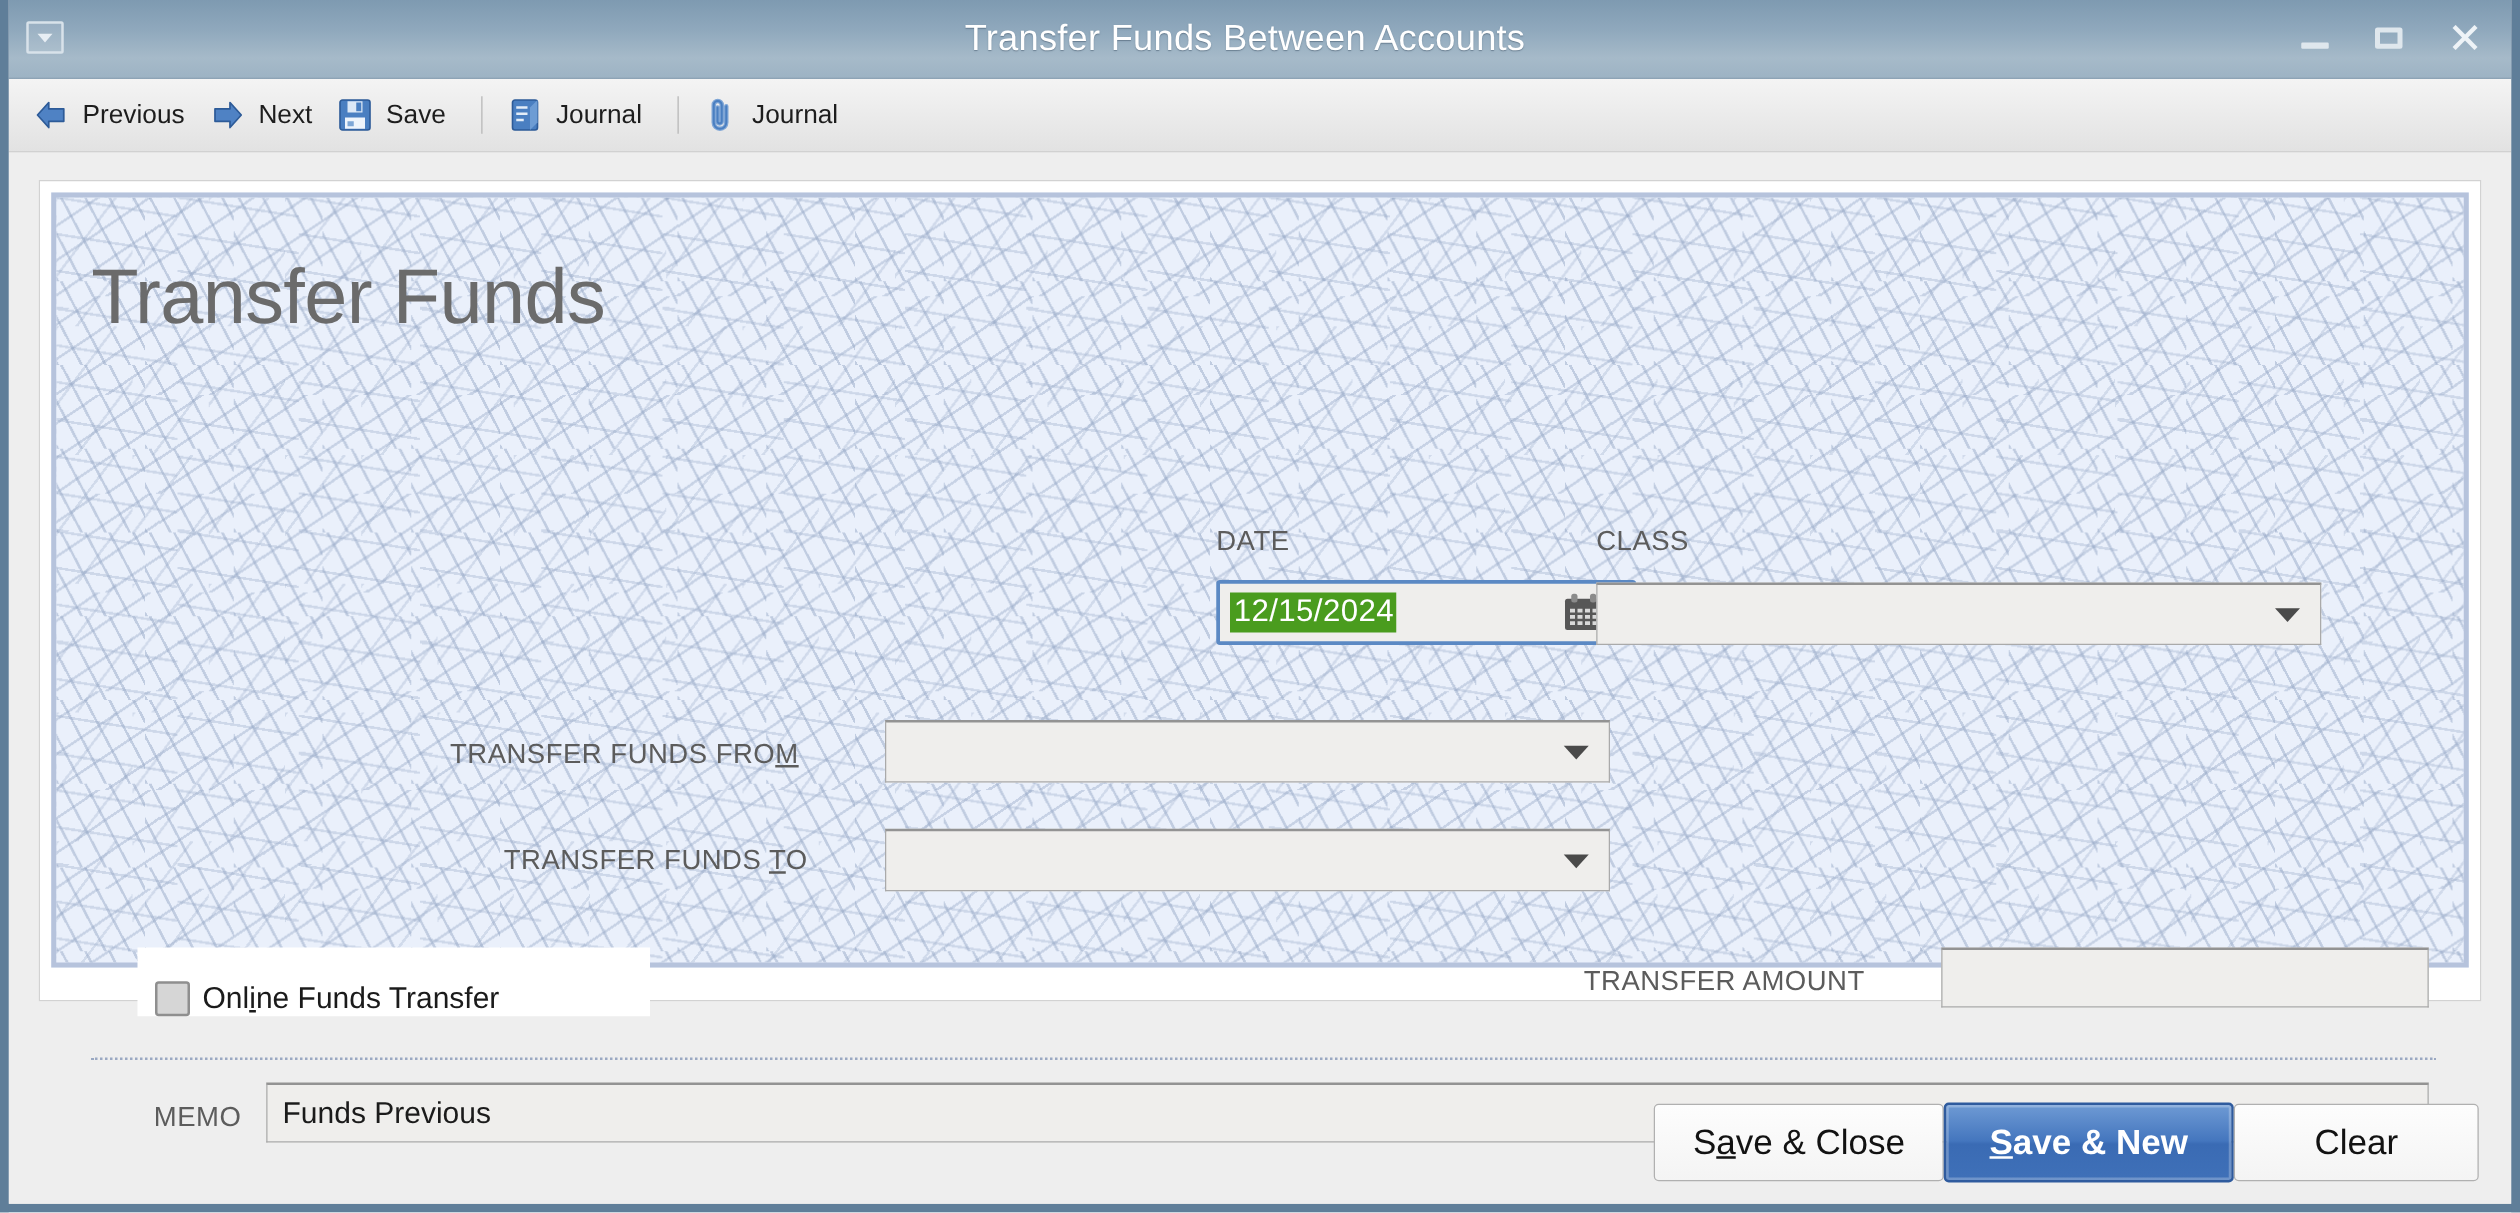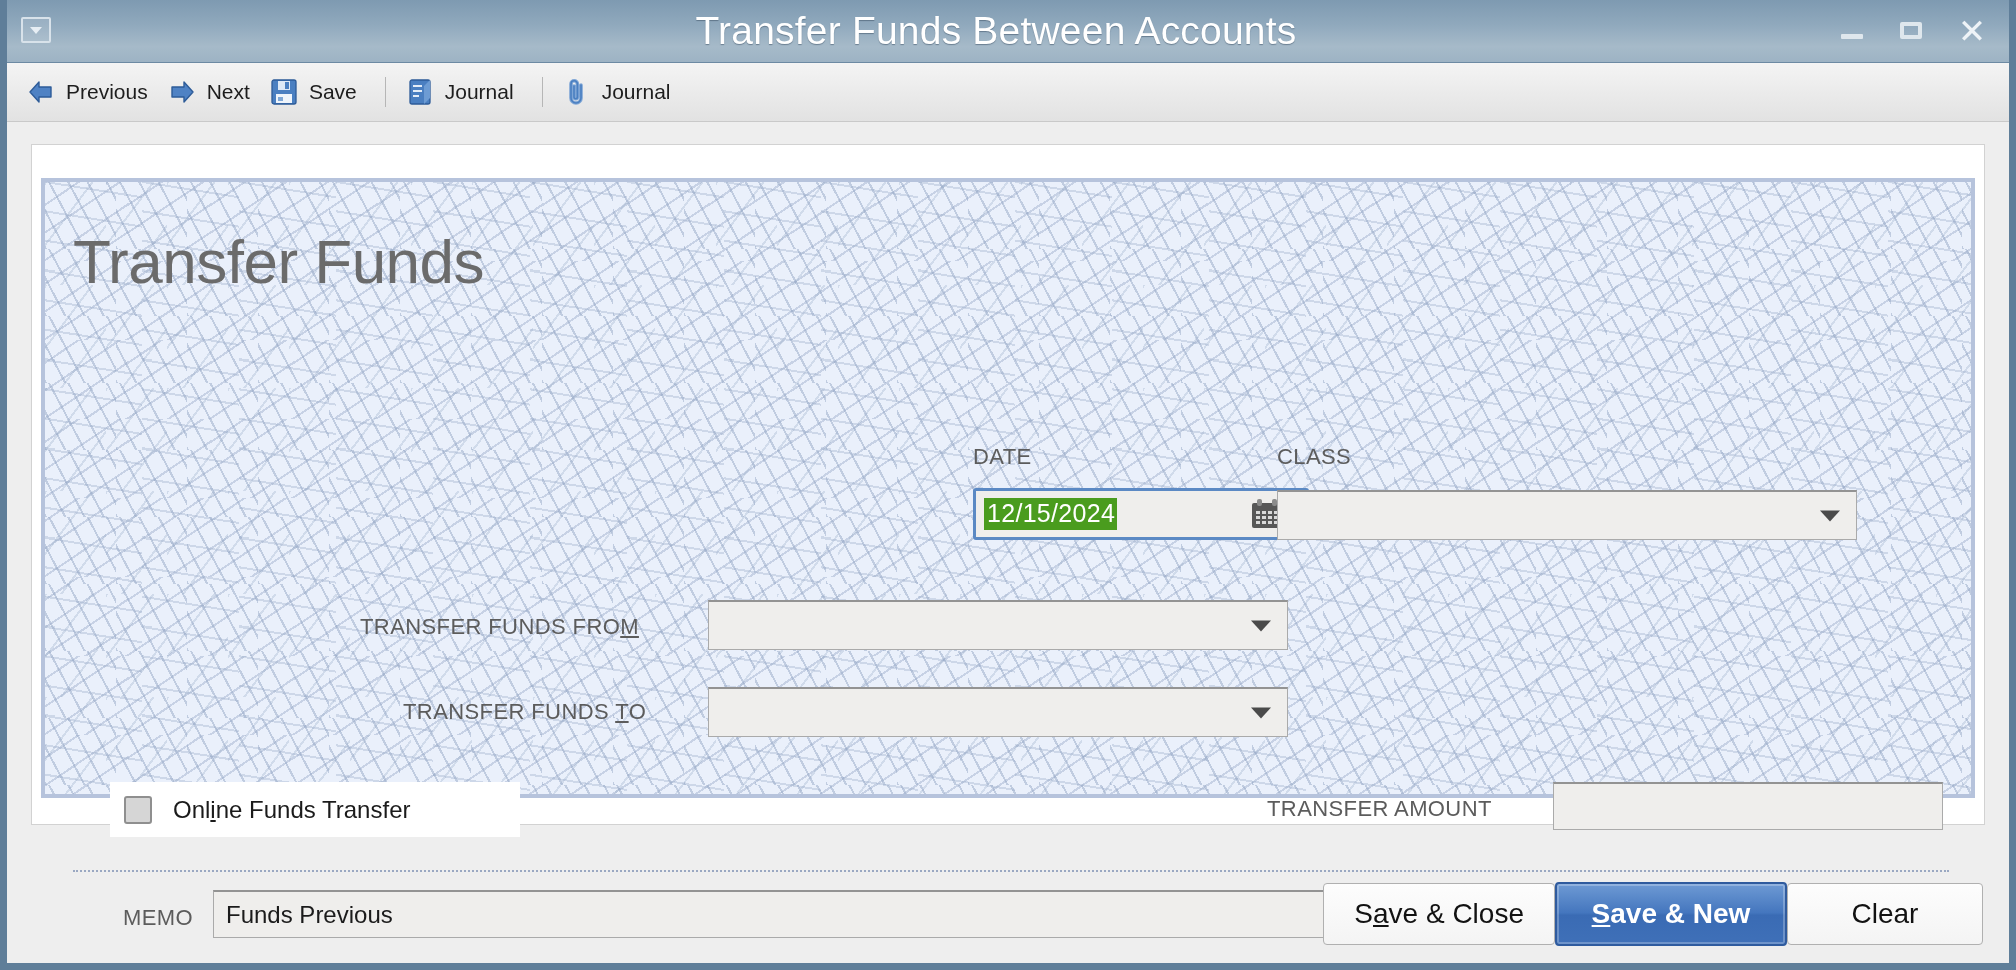--- a/index.html
+++ b/index.html
@@ -55,21 +55,21 @@
     content: "";
     width: 0; height: 0;
     border-left: 6px solid transparent;
     border-right: 6px solid transparent;
     border-top: 7px solid #e7eef4;
   }
   .title-text {
     flex: 1;
     text-align: center;
     color: #ffffff;
-    font-size: 39px;
+    font-size: 29px;
     letter-spacing: 0.2px;
     text-shadow: 0 1px 1px rgba(60,80,100,0.55);
     padding-right: 40px;
     padding-left: 16px;
   }
   .win-controls {
     position: absolute;
     right: 22px;
     top: 0;
     height: 62px;
@@ -160,21 +160,20 @@
     background-color: #eaf0fb;
     background-image:
       repeating-linear-gradient(62deg, rgba(150,168,198,0.50) 0 2px, rgba(150,168,198,0) 2px 17px),
       repeating-linear-gradient(-34deg, rgba(150,168,198,0.42) 0 2px, rgba(150,168,198,0) 2px 23px),
       repeating-linear-gradient(9deg, rgba(150,168,198,0.34) 0 2px, rgba(150,168,198,0) 2px 29px),
       repeating-linear-gradient(127deg, rgba(150,168,198,0.30) 0 2px, rgba(150,168,198,0) 2px 37px);
     background-size: 71px 67px, 83px 79px, 97px 89px, 61px 103px;
     position: relative;
     height: 620px;
     box-sizing: border-box;
-    margin-top: 24px;
   }
 
   .form-title {
     position: absolute;
     left: 28px;
     top: 44px;
     font-size: 62px;
     color: #6b6b6b;
     letter-spacing: -0.5px;
   }
@@ -268,24 +267,24 @@
 
   
   .oft-strip {
     position: absolute;
     left: 65px;
     top: 600px;
     width: 410px;
     height: 55px;
     background: #ffffff;
     display: flex;
-    align-items: center;
+    align-items: flex-end;
     padding-left: 14px;
     box-sizing: border-box;
-    gap: 21px;
+    gap: 10px;
   }
   .checkbox {
     width: 28px;
     height: 28px;
     background: #d6d6d6;
     border: 2px solid #8f8f8f;
     border-radius: 3px;
     box-sizing: border-box;
   }
   .oft-text {

